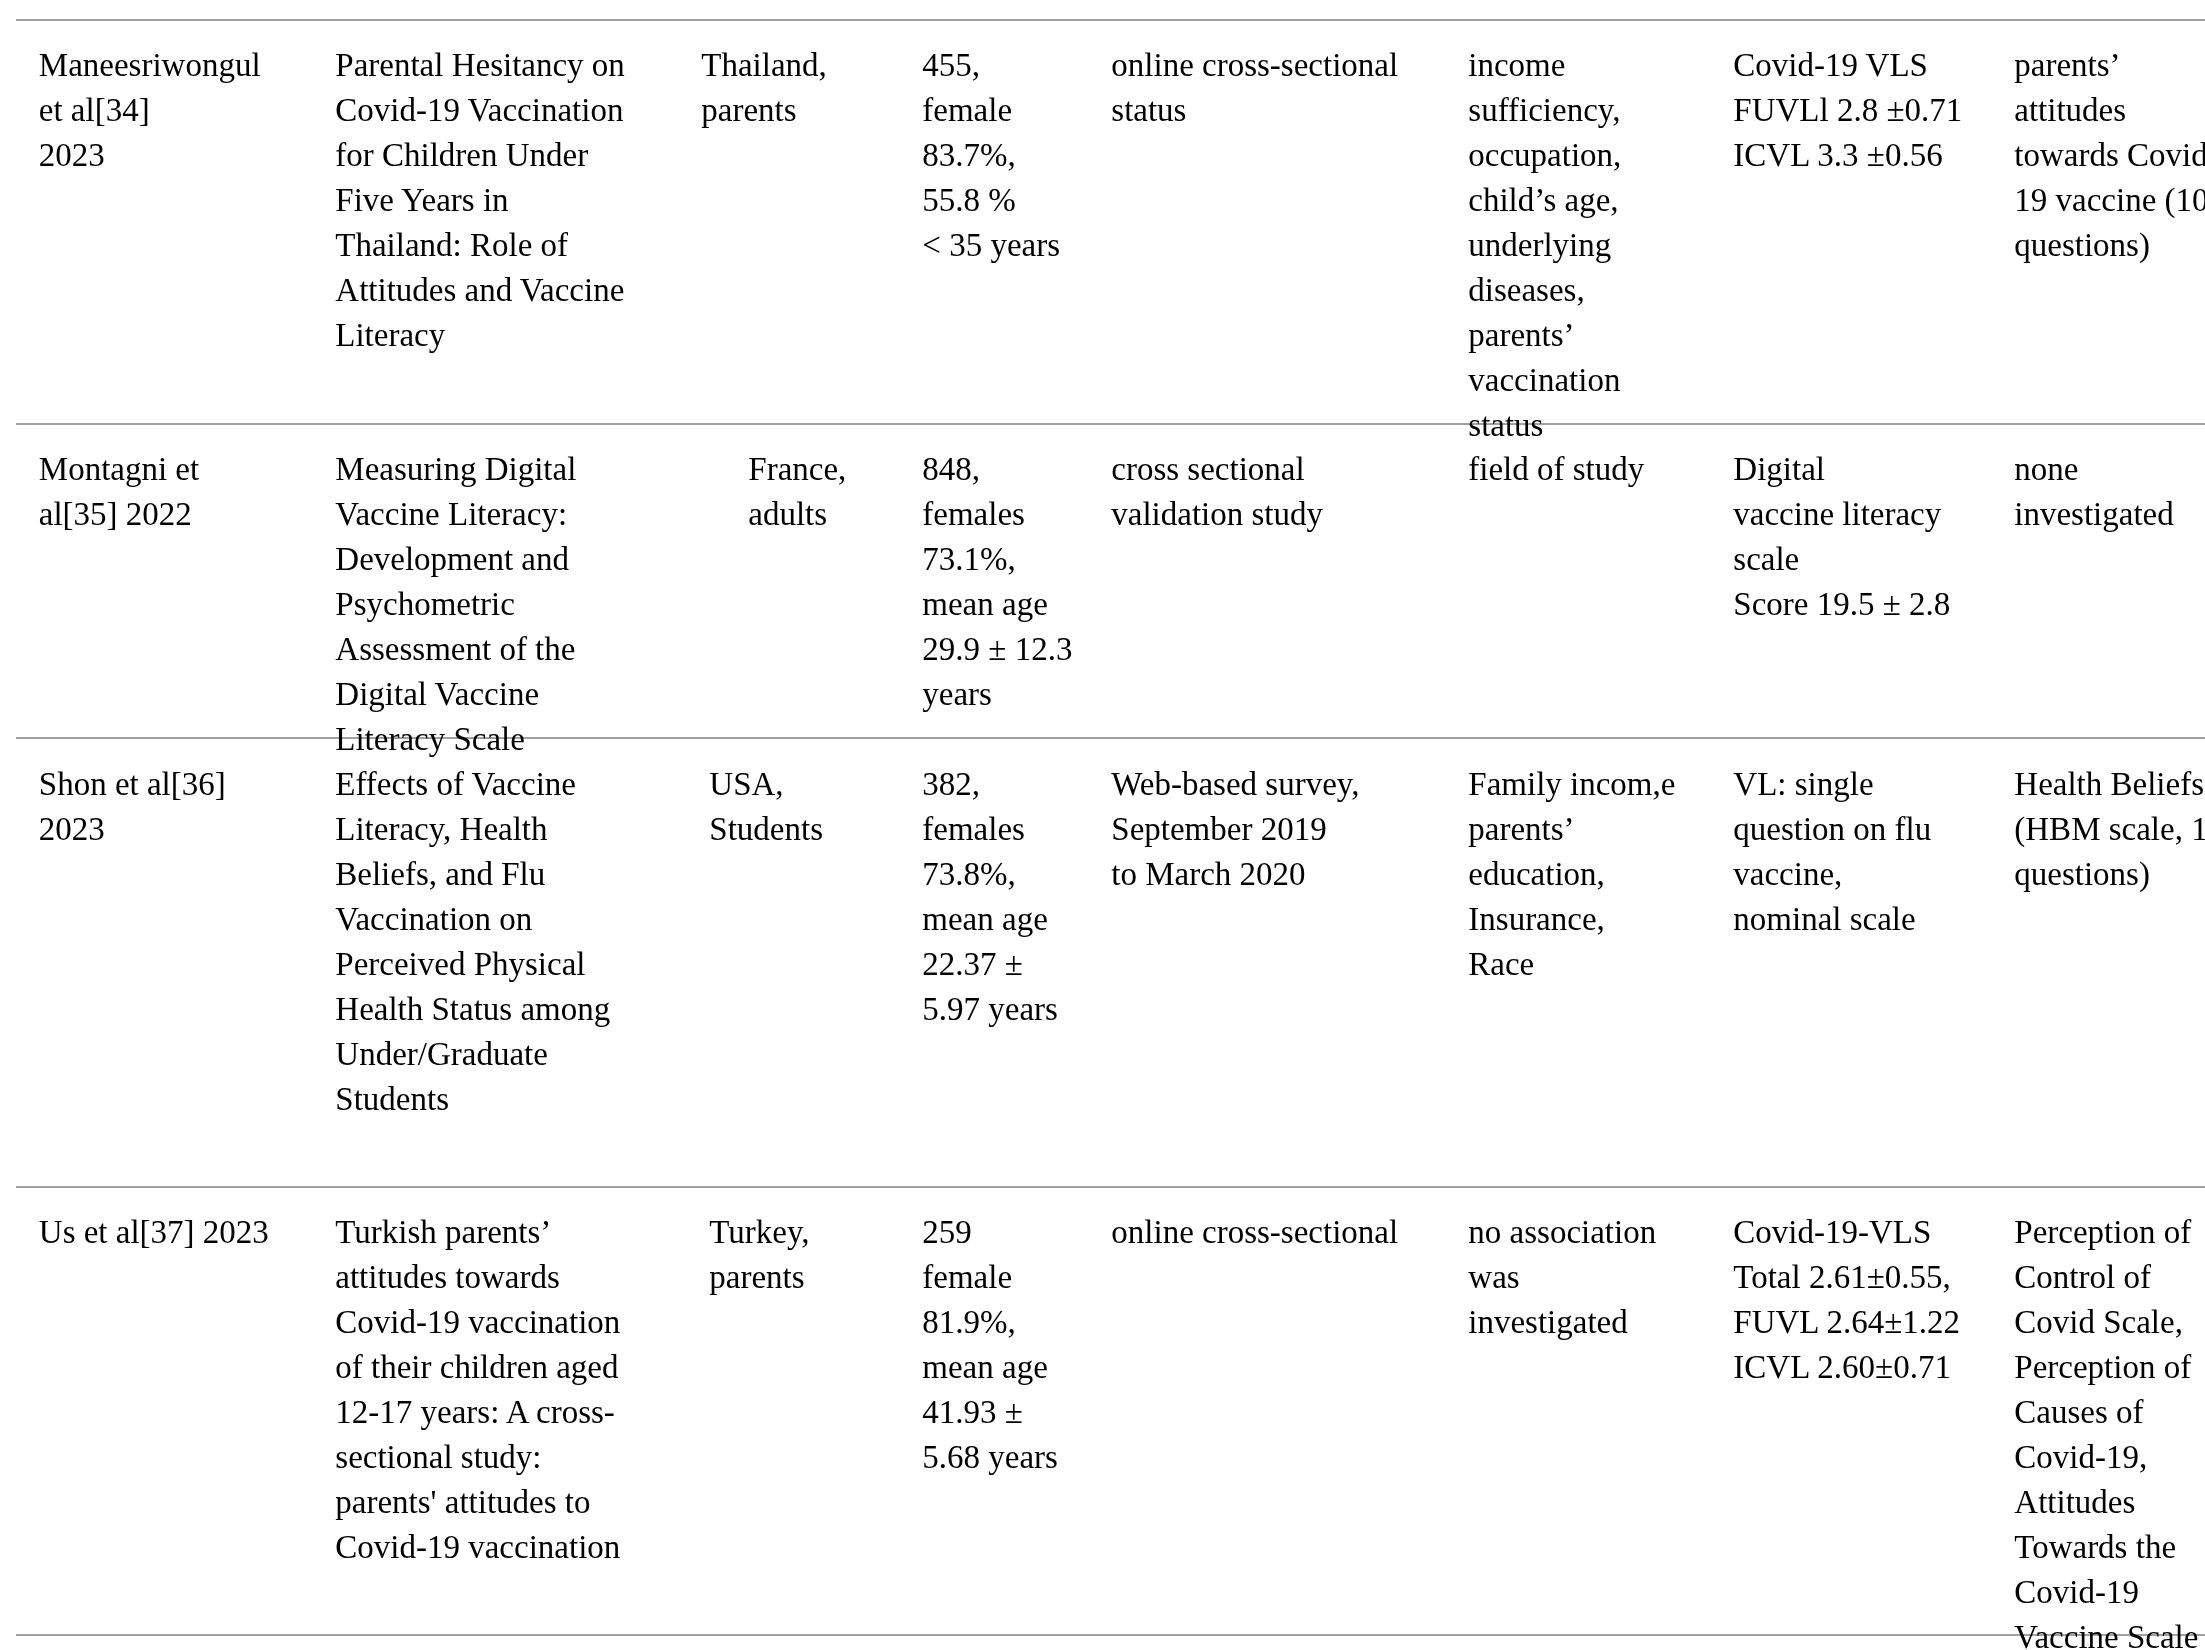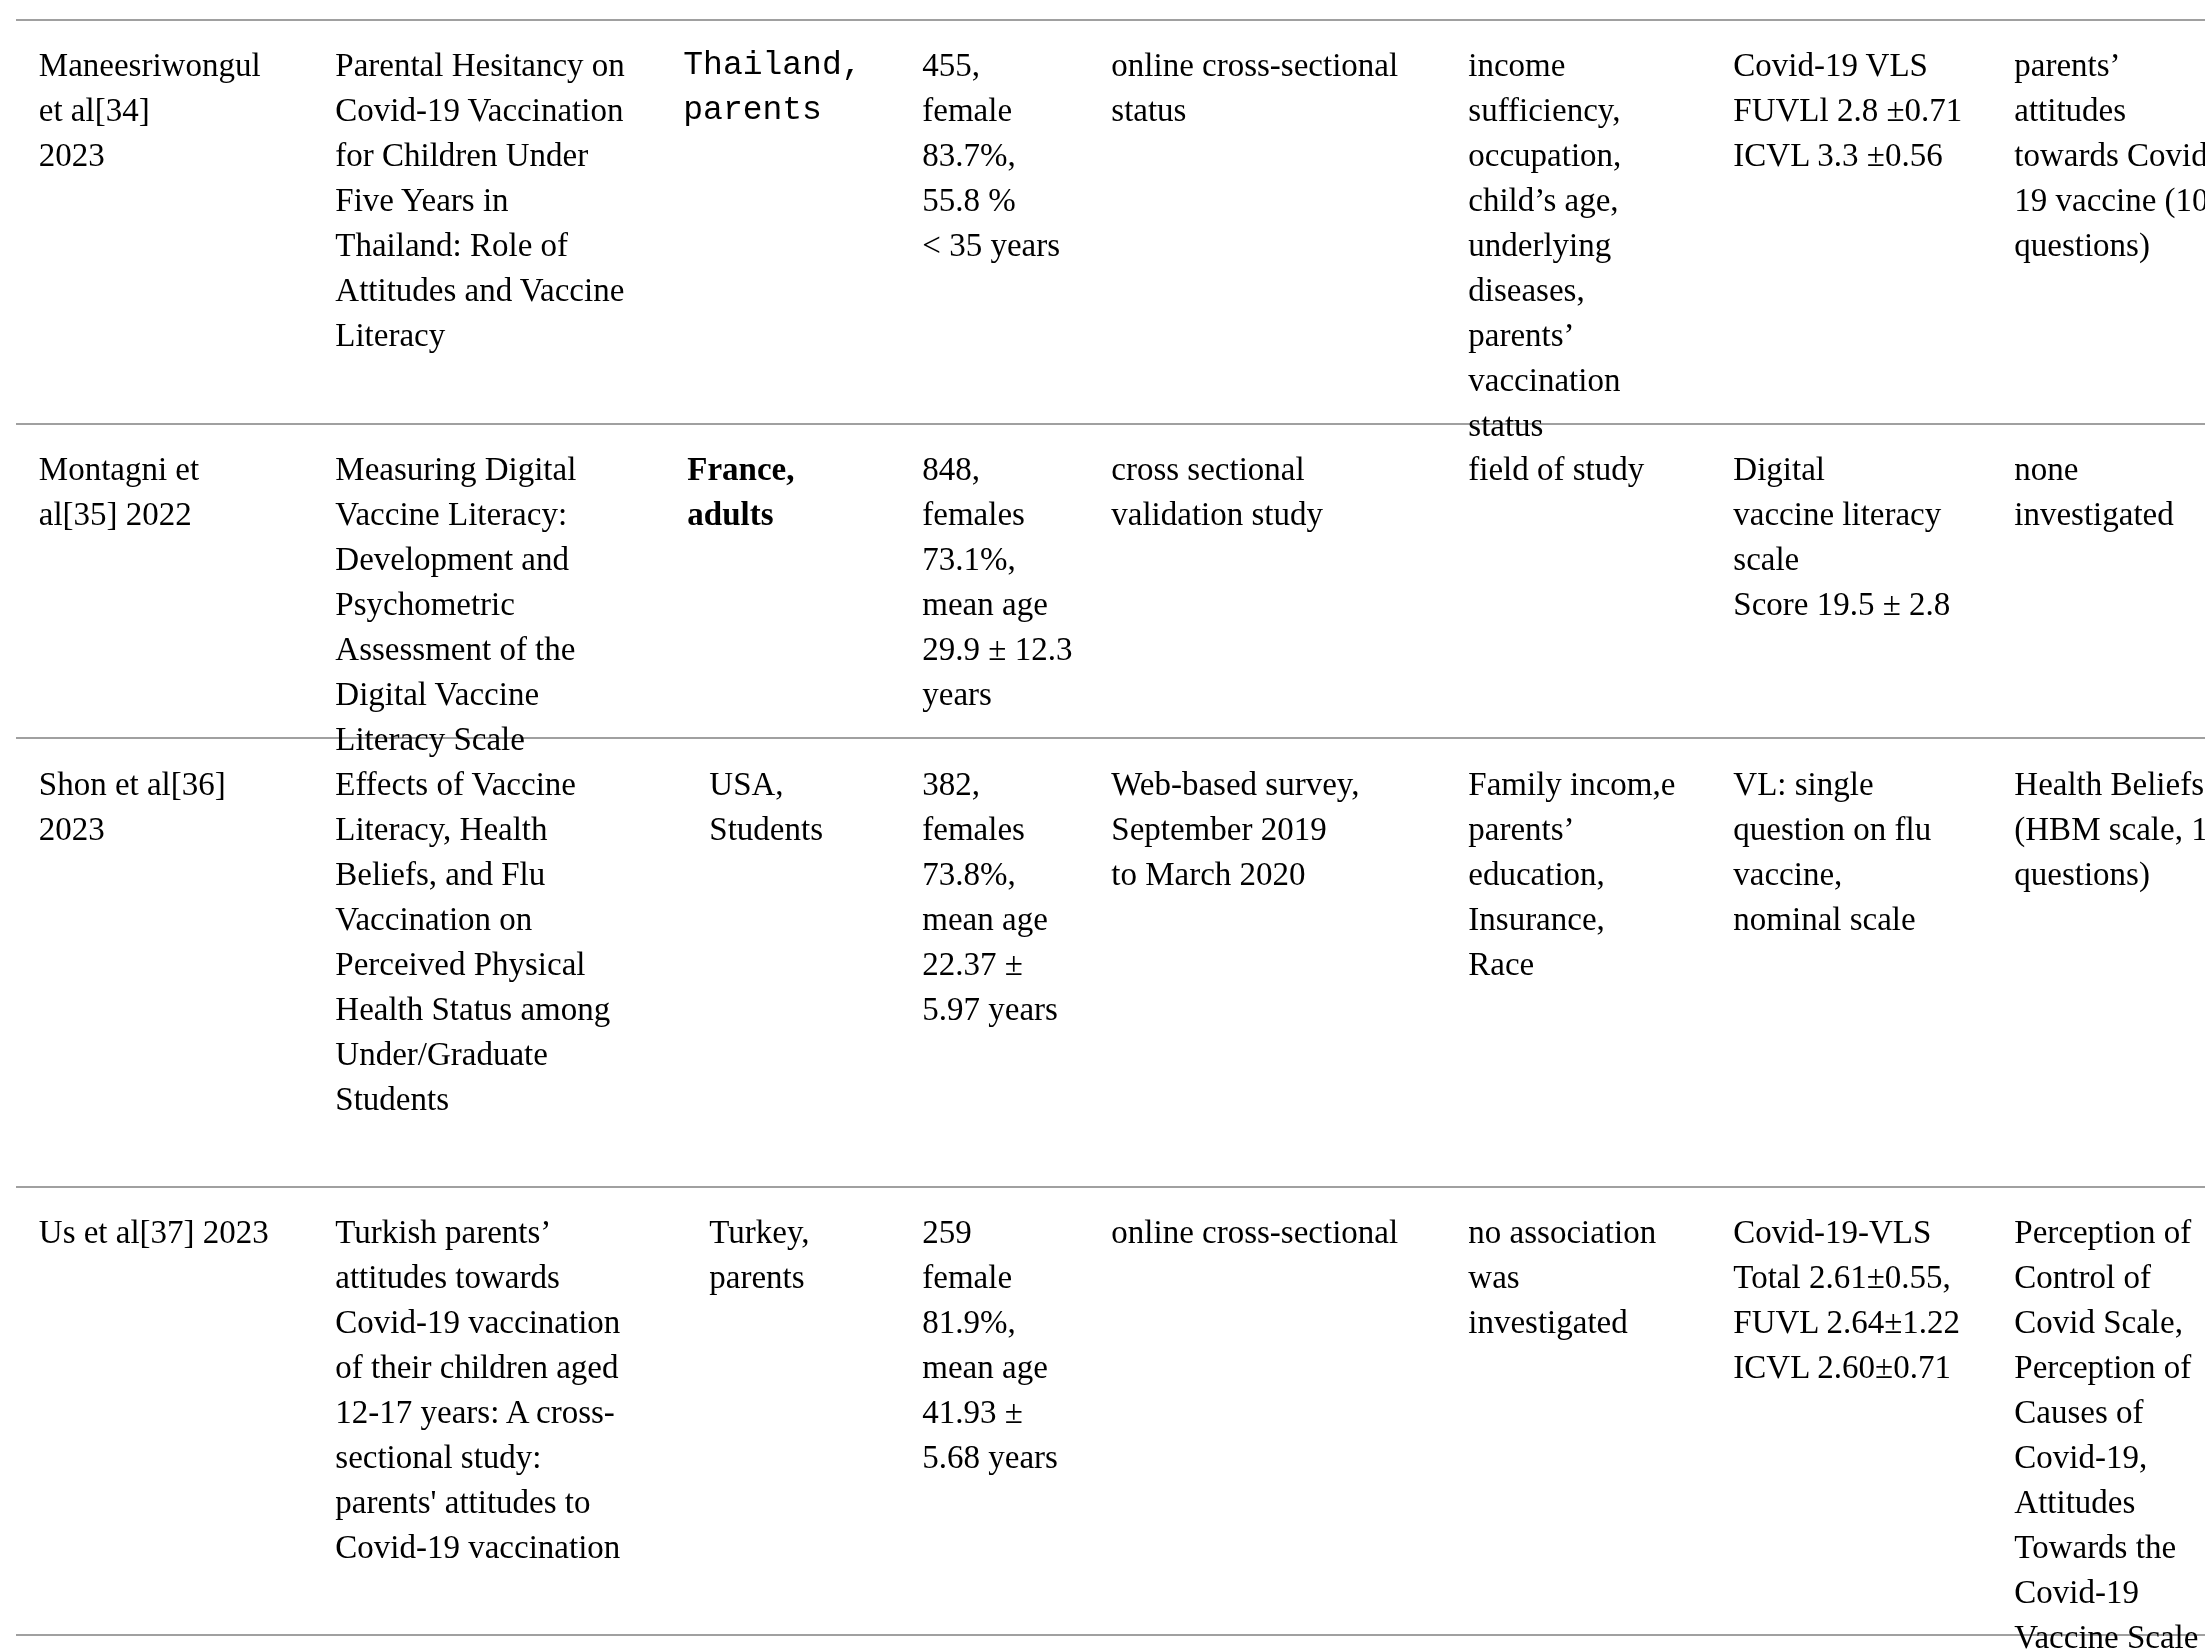--- a/index.html
+++ b/index.html
@@ -53,31 +53,31 @@
 
 <div class="table" id="tbl">
     <div class="rule" style="top: 0px; background: rgb(160, 160, 160);"></div>
     <div class="rule" style="top: 404px; background: rgb(160, 160, 160);"></div>
     <div class="rule" style="top: 718px; background: rgb(160, 160, 160);"></div>
     <div class="rule" style="top: 1167px; background: rgb(160, 160, 160);"></div>
     <div class="rule" style="top: 1615px; background: rgb(160, 160, 160);"></div>
     <div class="row" style="top: 2.2px;">
       <div class="cell" style="left: 22.5px;"><span class="line"><span class="run">Maneesriwongul</span></span><span class="line"><span class="run">et al</span><span class="run b">[34]</span></span><span class="line"><span class="run">2023</span></span></div>
       <div class="cell" style="left: 319px;"><span class="line"><span class="run">Parental Hesitancy on</span></span><span class="line"><span class="run">Covid-19 Vaccination</span></span><span class="line"><span class="run">for Children Under</span></span><span class="line"><span class="run">Five Years in</span></span><span class="line"><span class="run">Thailand: Role of</span></span><span class="line"><span class="run">Attitudes and Vaccine</span></span><span class="line"><span class="run">Literacy</span></span></div>
-      <div class="cell" style="left: 667px; font-family: Liberation Mono, monospace;"><span class="line"><span class="run">Thailand,</span></span><span class="line"><span class="run">parents</span></span></div>
+      <div class="cell" style="left: 685px;"><span class="line"><span class="run">Thailand,</span></span><span class="line"><span class="run">parents</span></span></div>
       <div class="cell" style="left: 906px;"><span class="line"><span class="run">455,</span></span><span class="line"><span class="run">female</span></span><span class="line"><span class="run">83.7%,</span></span><span class="line"><span class="run">55.8 %</span></span><span class="line"><span class="run">&lt; 35 years</span></span></div>
       <div class="cell" style="left: 1095px;"><span class="line"><span class="run">online cross-sectional</span></span><span class="line"><span class="run">status</span></span></div>
       <div class="cell" style="left: 1452px;"><span class="line"><span class="run">income</span></span><span class="line"><span class="run">sufficiency,</span></span><span class="line"><span class="run">occupation,</span></span><span class="line"><span class="run">child’s age,</span></span><span class="line"><span class="run">underlying</span></span><span class="line"><span class="run">diseases,</span></span><span class="line"><span class="run">parents’</span></span><span class="line"><span class="run">vaccination</span></span><span class="line"><span class="run">status</span></span></div>
       <div class="cell" style="left: 1717px;"><span class="line"><span class="run">Covid-19 VLS</span></span><span class="line"><span class="run">FUVLl 2.8 ±0.71</span></span><span class="line"><span class="run">ICVL 3.3 ±0.56</span></span></div>
       <div class="cell" style="left: 1998px;"><span class="line"><span class="run">parents’</span></span><span class="line"><span class="run">attitudes</span></span><span class="line"><span class="run">towards Covid-</span></span><span class="line"><span class="run">19 vaccine (10</span></span><span class="line"><span class="run">questions)</span></span></div>
     </div>
     <div class="row" style="top: 406px;">
       <div class="cell" style="left: 22.5px;"><span class="line"><span class="run b">Montagni et</span></span><span class="line"><span class="run b">al[35]</span><span class="run"> 2022</span></span></div>
       <div class="cell" style="left: 319px;"><span class="line"><span class="run">Measuring Digital</span></span><span class="line"><span class="run">Vaccine Literacy:</span></span><span class="line"><span class="run">Development and</span></span><span class="line"><span class="run">Psychometric</span></span><span class="line"><span class="run">Assessment of the</span></span><span class="line"><span class="run">Digital Vaccine</span></span><span class="line"><span class="run">Literacy Scale</span></span></div>
-      <div class="cell" style="left: 671px; font-weight: bold;"><span class="line"><span class="run">France,</span></span><span class="line"><span class="run">adults</span></span></div>
+      <div class="cell" style="left: 732px;"><span class="line"><span class="run">France,</span></span><span class="line"><span class="run">adults</span></span></div>
       <div class="cell" style="left: 906px;"><span class="line"><span class="run">848,</span></span><span class="line"><span class="run">females</span></span><span class="line"><span class="run">73.1%,</span></span><span class="line"><span class="run">mean age</span></span><span class="line"><span class="run">29.9 ± 12.3</span></span><span class="line"><span class="run">years</span></span></div>
       <div class="cell" style="left: 1095px;"><span class="line"><span class="run">cross sectional</span></span><span class="line"><span class="run">validation study</span></span></div>
       <div class="cell" style="left: 1452px;"><span class="line"><span class="run">field of study</span></span></div>
       <div class="cell" style="left: 1717px;"><span class="line"><span class="run">Digital</span></span><span class="line"><span class="run">vaccine literacy</span></span><span class="line"><span class="run">scale</span></span><span class="line"><span class="run">Score 19.5 ± 2.8</span></span></div>
       <div class="cell" style="left: 1998px;"><span class="line"><span class="run">none</span></span><span class="line"><span class="run">investigated</span></span></div>
     </div>
     <div class="row" style="top: 721px;">
       <div class="cell" style="left: 22.5px;"><span class="line"><span class="run">Shon et al</span><span class="run b">[36]</span></span><span class="line"><span class="run">2023</span></span></div>
       <div class="cell" style="left: 319px;"><span class="line"><span class="run">Effects of Vaccine</span></span><span class="line"><span class="run">Literacy, Health</span></span><span class="line"><span class="run">Beliefs, and Flu</span></span><span class="line"><span class="run">Vaccination on</span></span><span class="line"><span class="run">Perceived Physical</span></span><span class="line"><span class="run">Health Status among</span></span><span class="line"><span class="run">Under/Graduate</span></span><span class="line"><span class="run">Students</span></span></div>
       <div class="cell" style="left: 693px;"><span class="line"><span class="run">USA,</span></span><span class="line"><span class="run">Students</span></span></div>

